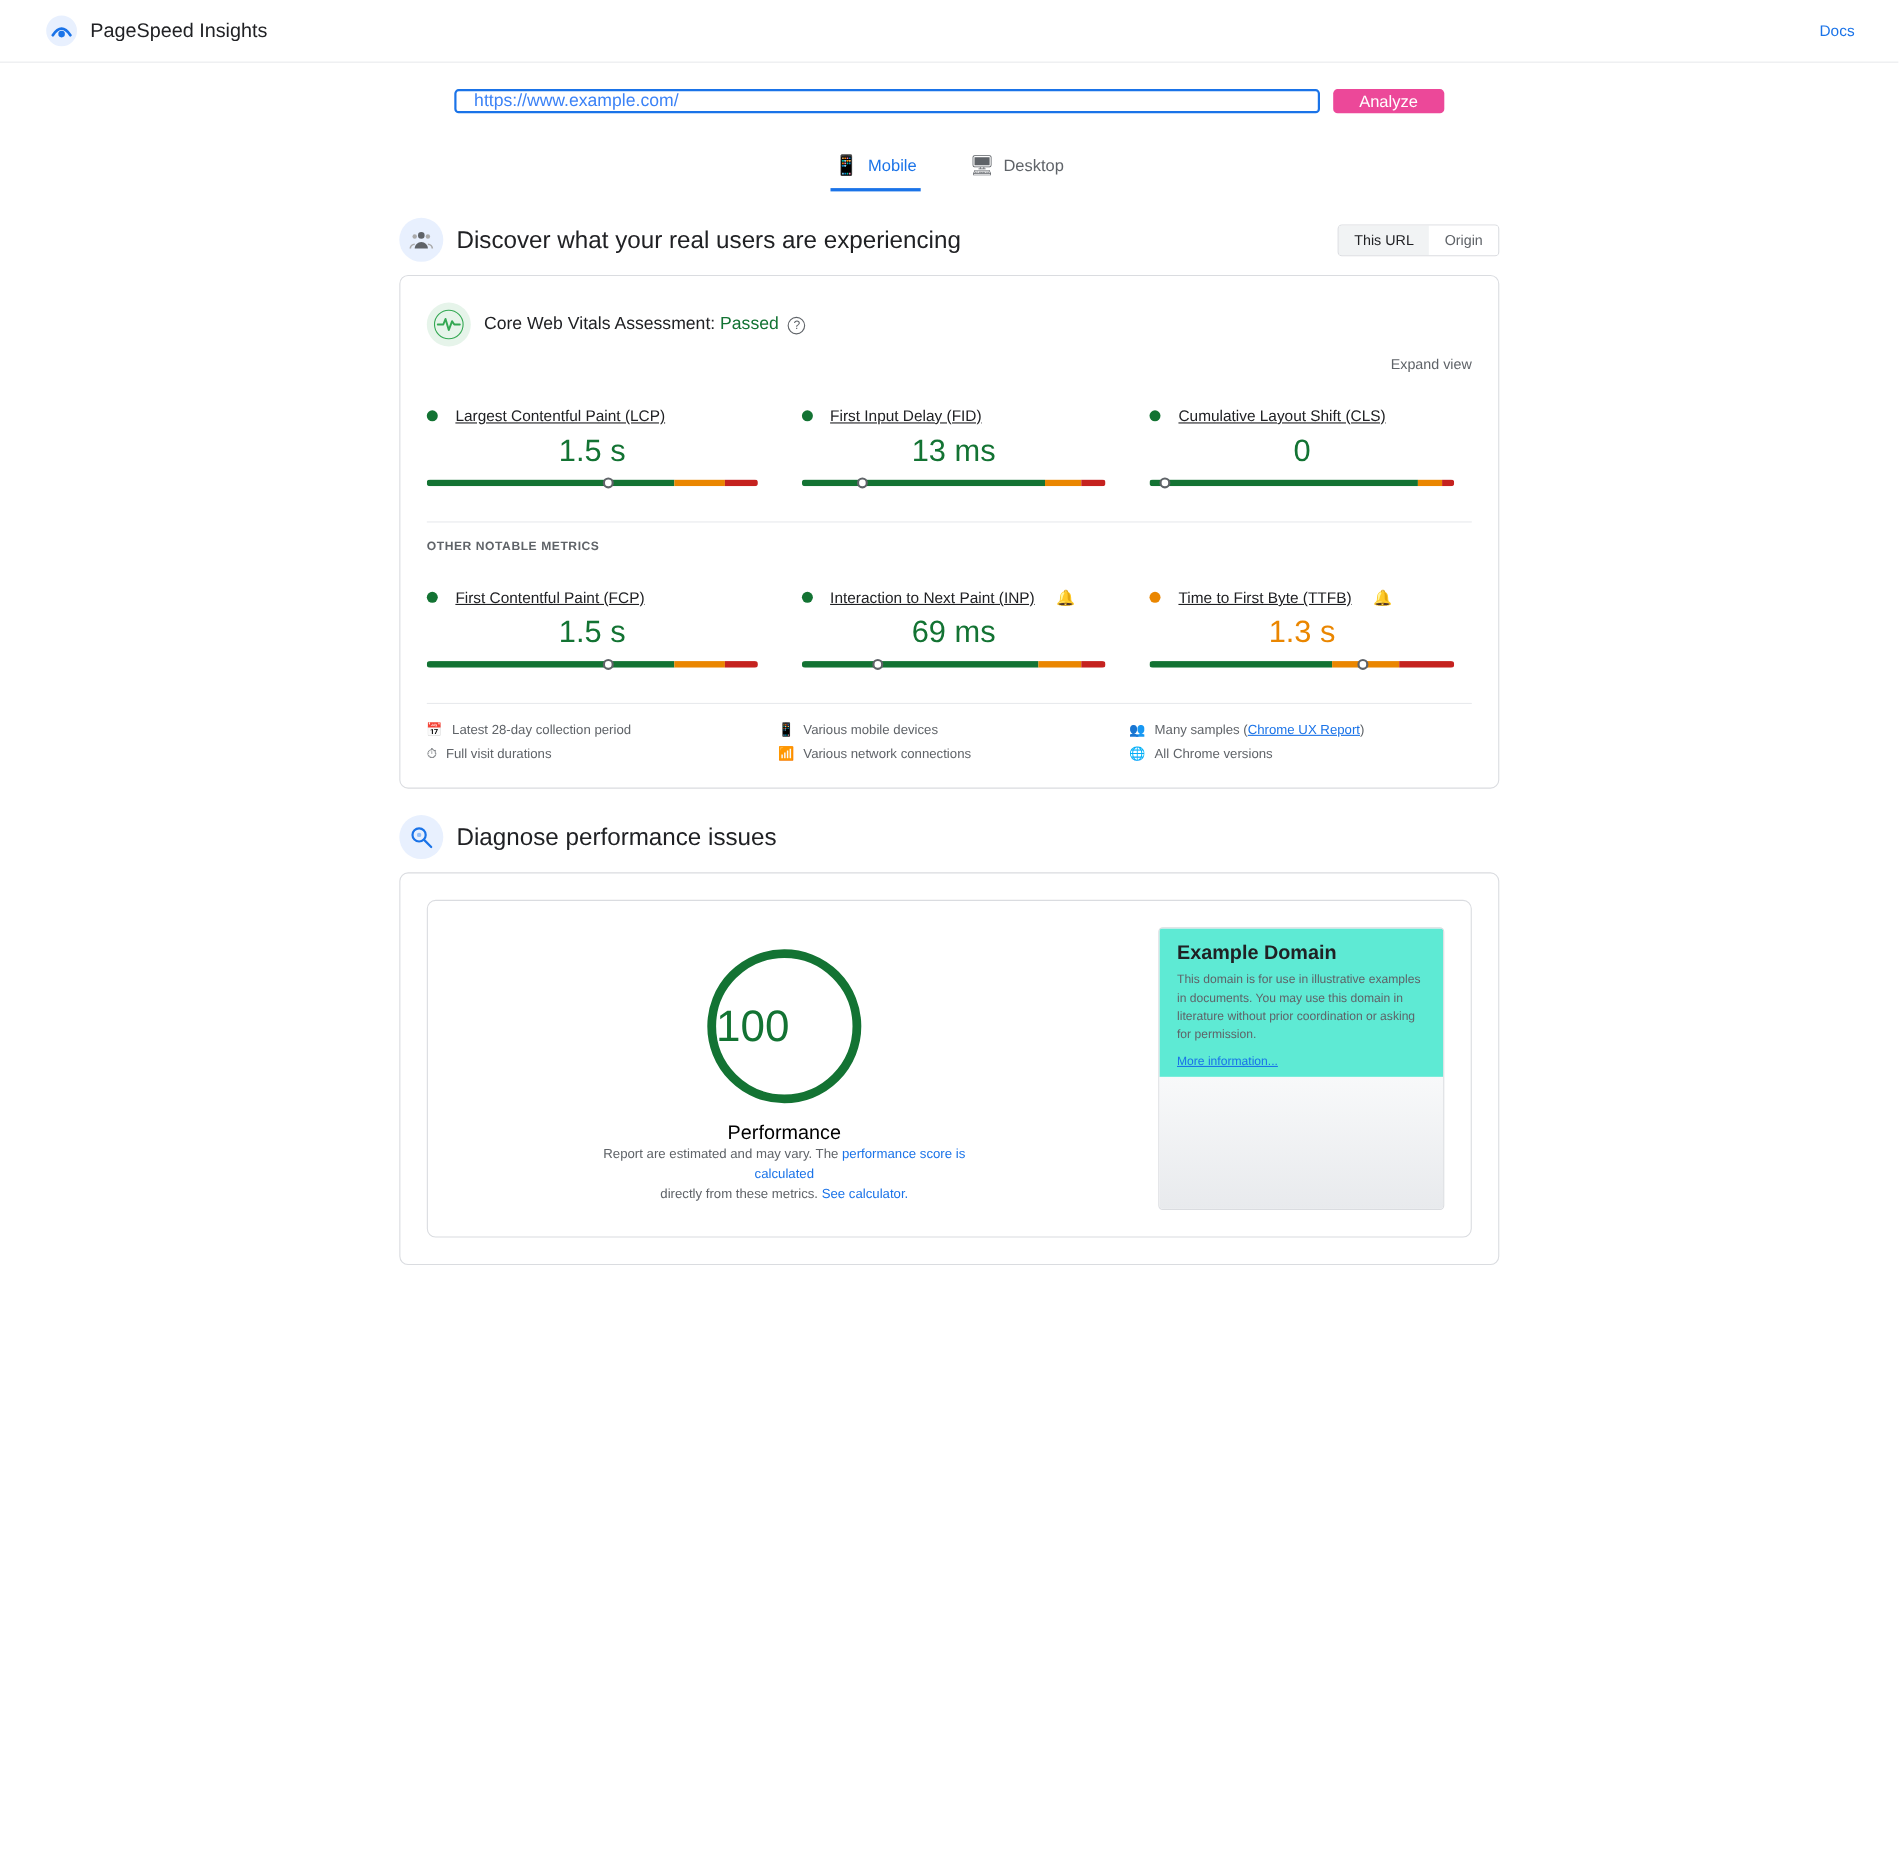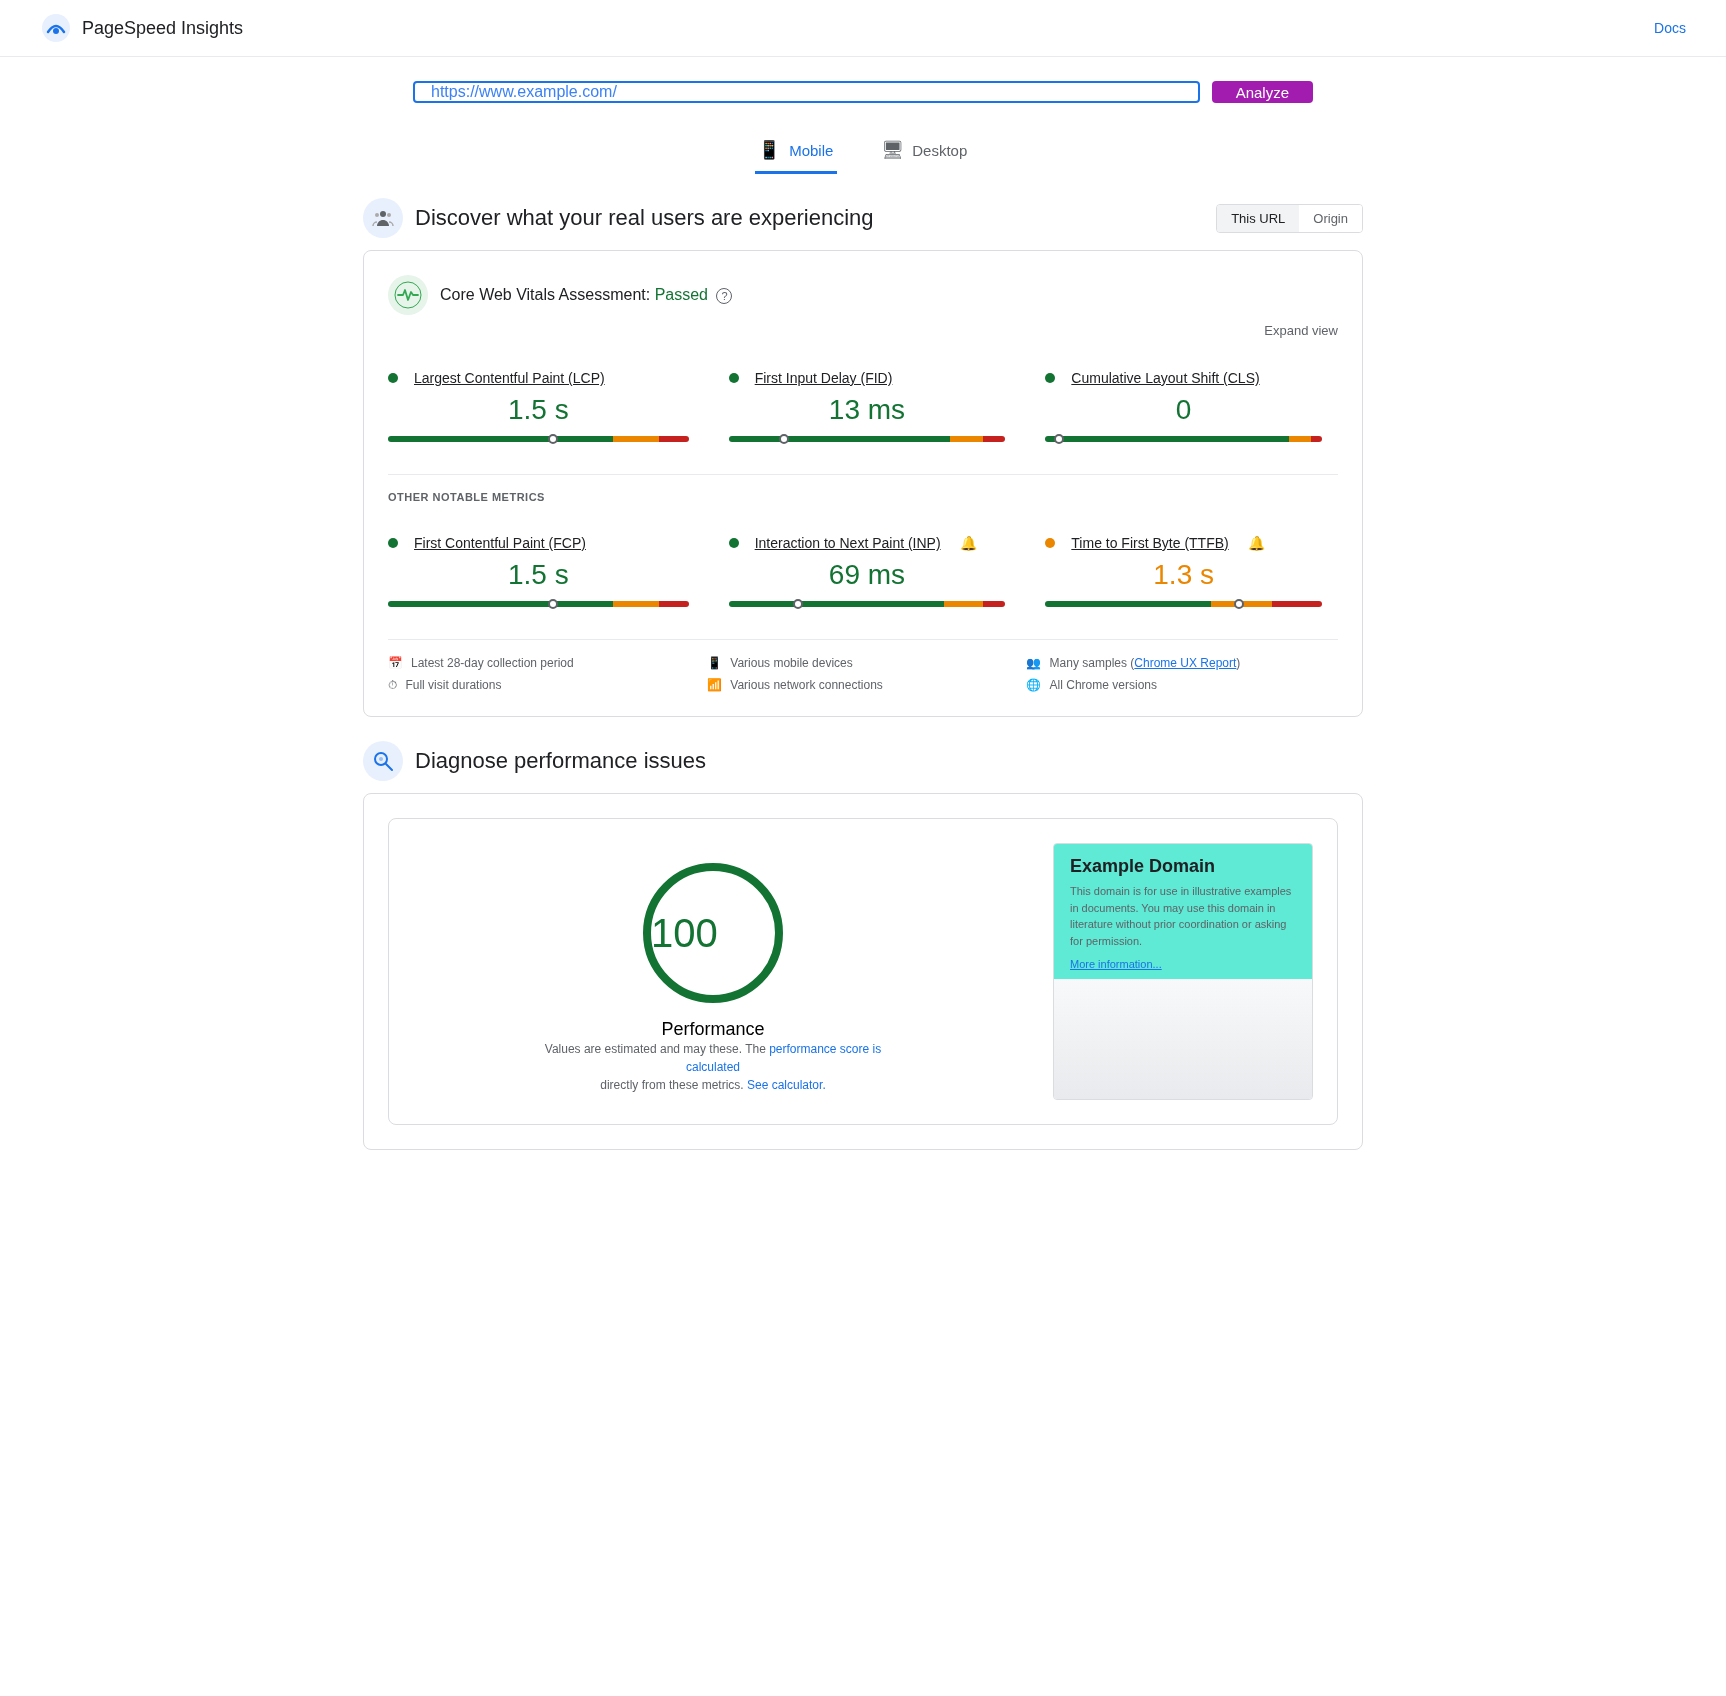--- a/index.html
+++ b/index.html
@@ -9,21 +9,21 @@
     .header { display: flex; align-items: center; justify-content: space-between; padding: 12px 40px; border-bottom: 1px solid #e8eaed; }
     .header-left { display: flex; align-items: center; gap: 10px; }
     .logo-icon { width: 32px; height: 32px; }
     .app-title { font-size: 18px; font-weight: 500; color: #202124; }
     .docs-link { color: #1a73e8; font-size: 14px; text-decoration: none; font-weight: 500; }
     
     
     .search-section { padding: 24px 40px 20px; }
     .search-row { display: flex; gap: 12px; max-width: 900px; margin: 0 auto; }
     .url-input { flex: 1; border: 2px solid #1a73e8; border-radius: 4px; padding: 0 16px; font-size: 16px; outline: none; color: #3b82f6; }
-    .analyze-btn { background: #a21caf; color: #fff; border: none; border-radius: 4px; padding: 0 24px; font-size: 15px; font-weight: 500; cursor: pointer; white-space: nowrap; }
+    .analyze-btn { background: #ec4899; color: #fff; border: none; border-radius: 4px; padding: 0 24px; font-size: 15px; font-weight: 500; cursor: pointer; white-space: nowrap; }
     
     
     .tabs { display: flex; justify-content: center; gap: 40px; margin: 8px 0 24px; }
     .tab { display: flex; align-items: center; gap: 8px; padding: 8px 4px 10px; font-size: 15px; cursor: pointer; border-bottom: 3px solid transparent; color: #5f6368; }
     .tab.active { color: #1a73e8; border-bottom-color: #1a73e8; }
     .tab-icon { font-size: 18px; }
     
     
     .main { max-width: 1080px; margin: 0 auto; padding: 0 40px 40px; }
     
@@ -318,21 +318,21 @@
   </div>
 
   <div class="card">
     <div class="perf-card">
       <div class="perf-left">
         <div class="score-circle">
           <span class="score-number">100</span>
         </div>
         <div class="score-label">Performance</div>
         <p class="score-note">
-          <span>Values are estimated and may these. The</span>
+          <span>Report are estimated and may vary. The</span>
           <a href="#" style="color:#1a73e8;text-decoration:none">performance score is calculated</a>
           <br>
           <span>directly from these metrics.</span>
           <a href="#" style="color:#1a73e8;text-decoration:none">See calculator.</a>
         </p>
       </div>
       <div class="perf-right">
         <div class="screenshot-card">
           <div class="screenshot-header">
             <div class="screenshot-title">Example Domain</div>

